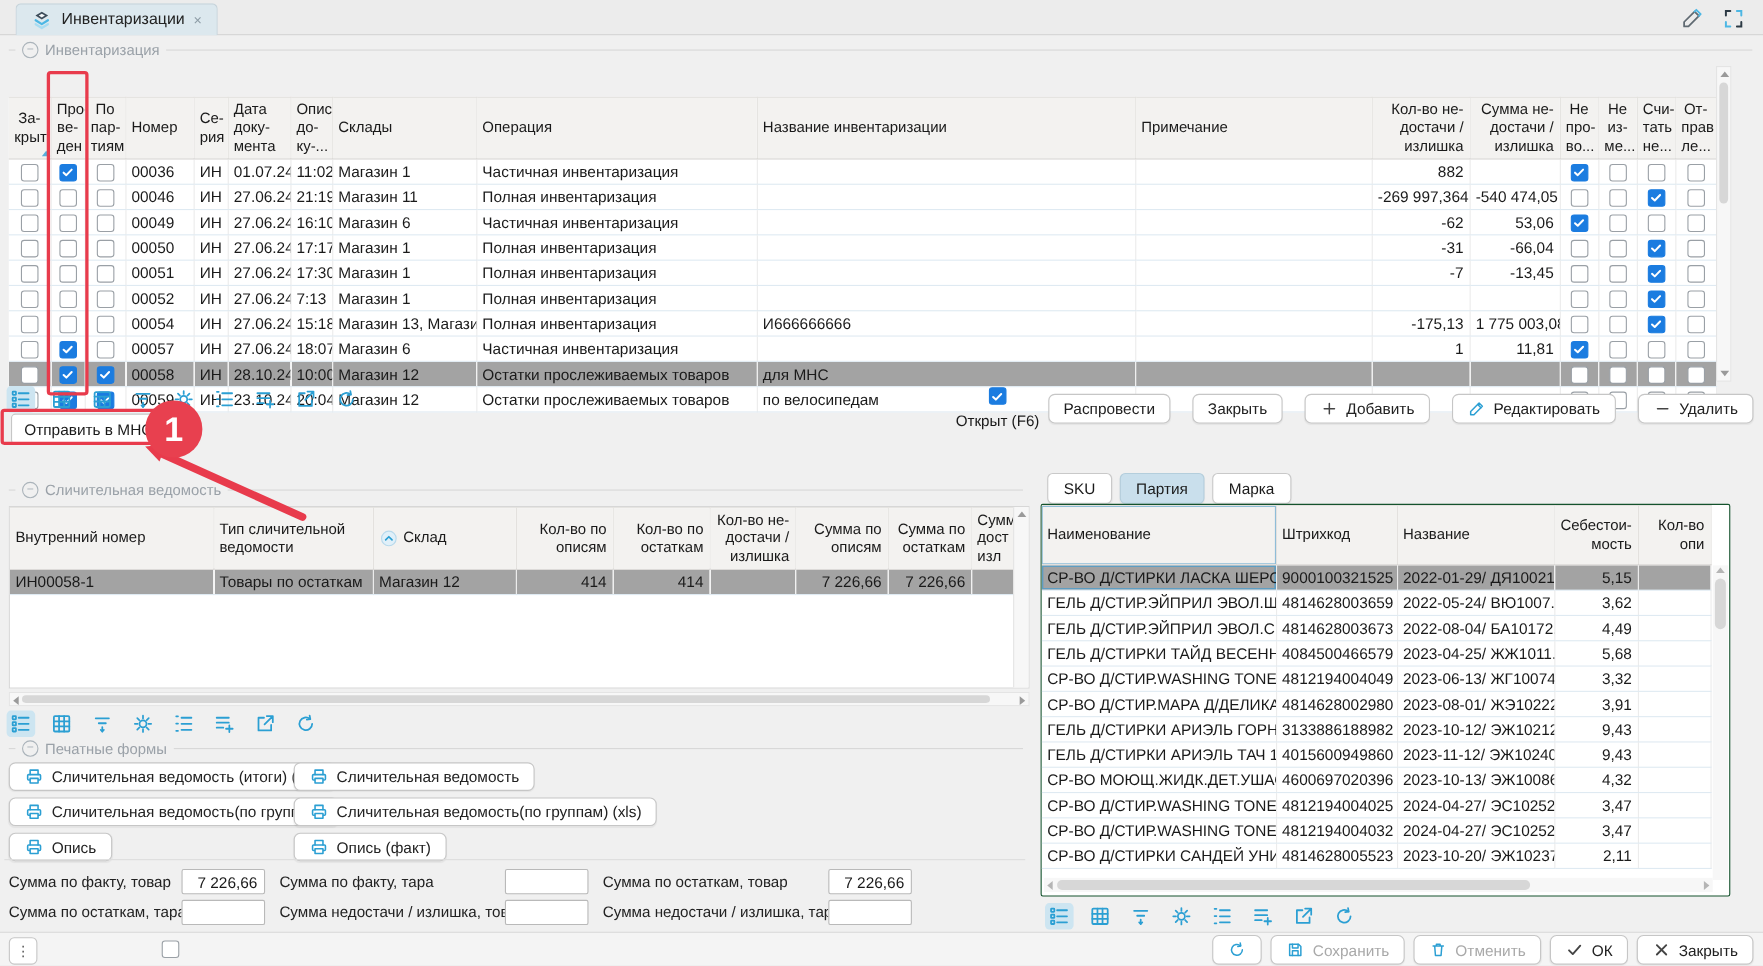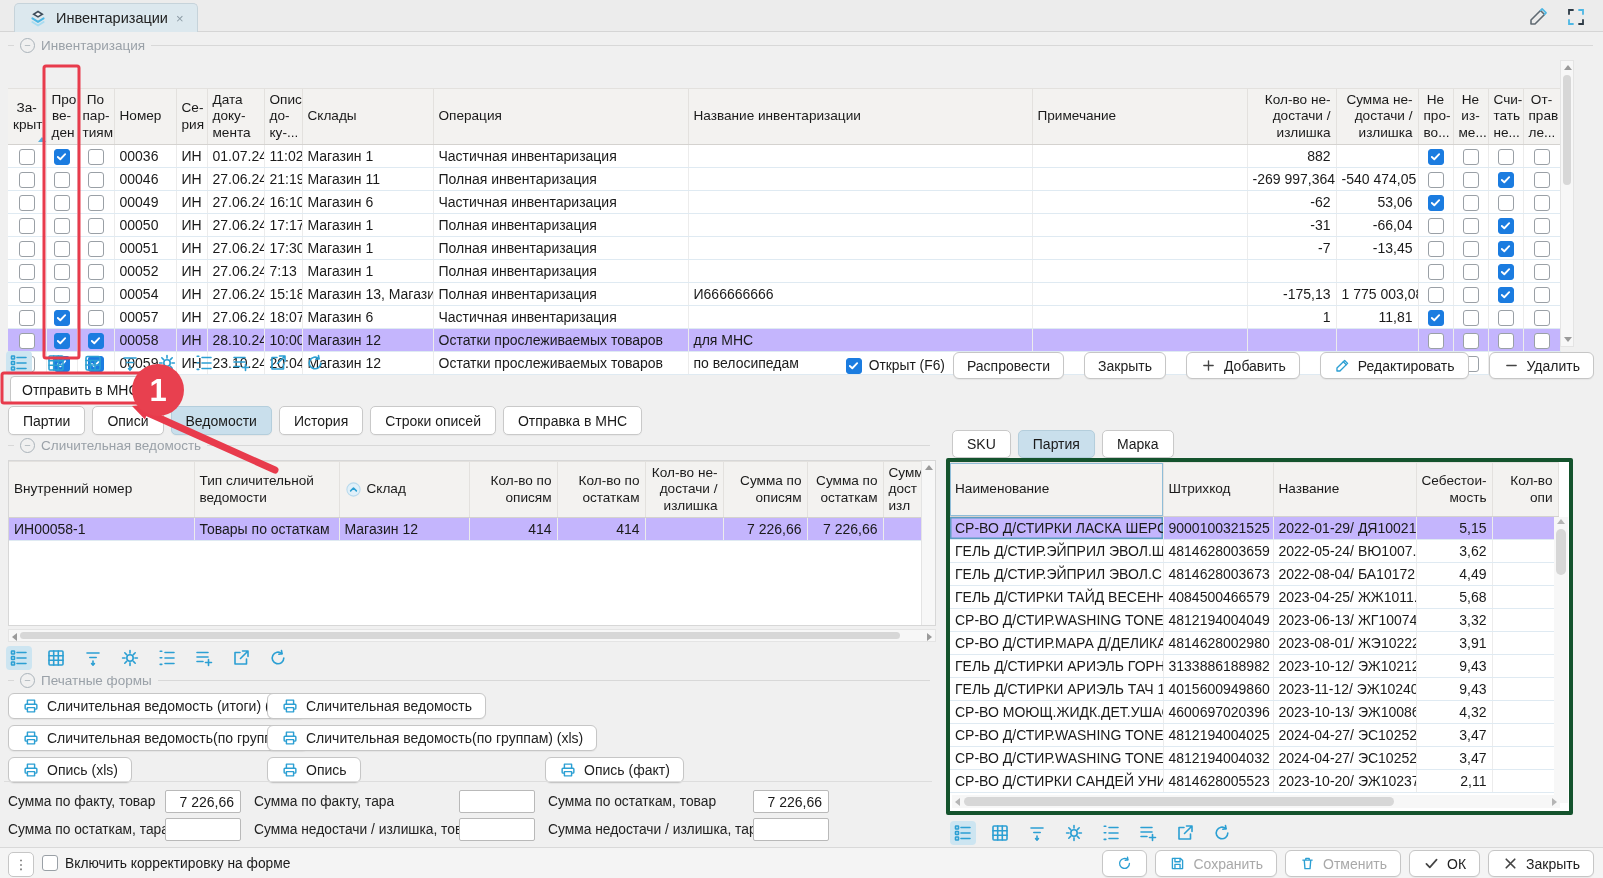--- a/index.html
+++ b/index.html
@@ -20,21 +20,21 @@
   .collapse{width:13px;height:13px;border:1px solid #aab3ba;border-radius:50%;display:inline-flex;align-items:center;
             justify-content:center;color:#aab3ba;font-size:11px;line-height:1;}
 
   
   table.grid{border-collapse:collapse;table-layout:fixed;background:#fff;font-size:14px;}
   .grid th{background:#f3f2f0;font-weight:normal;border-right:1px solid #e3e1de;border-bottom:1px solid #d4d2cf;
            border-top:1px solid #e3e1de;padding:2px 5px;white-space:pre-line;line-height:1.2;font-size:13.6px;
            vertical-align:middle;overflow:hidden;position:relative;}
   .grid td{border-right:1px solid #ececec;border-bottom:1px solid #dfeaf2;padding:0 5px;height:22px;
            white-space:nowrap;overflow:hidden;vertical-align:middle;}
-  .grid tr.sel td{background:#c4b5fd;}
+  .grid tr.sel td{background:#a3a3a3;}
   .l{text-align:left}.r{text-align:right}.c{text-align:center}
   .focuscell{box-shadow:inset 0 0 0 1.5px #5e9dc2;}
   .hfocus{box-shadow:inset 0 0 0 1px #8fbdd8;}
 
   .cb{width:16px;height:16px;border:1.5px solid #9aa0a6;border-radius:3px;background:#fff;display:inline-flex;
       align-items:center;justify-content:center;vertical-align:middle;box-sizing:border-box;}
   .cb.on{background:#1b7ce0;border-color:#1b7ce0;}
   .sorttri{position:absolute;left:30px;bottom:2px;width:0;height:0;border-left:4px solid transparent;
            border-right:4px solid transparent;border-bottom:5px solid #57b0dd;}
 
@@ -62,25 +62,25 @@
 
   
   .vsb{position:absolute;width:14px;background:#f7f7f7;border:1px solid #e4e4e4;box-sizing:border-box;}
   .hsb{position:absolute;height:13px;background:#f7f7f7;border:1px solid #e4e4e4;box-sizing:border-box;}
   .thumbv{position:absolute;left:2px;right:2px;background:#d7d7d7;border-radius:5px;}
   .thumbh{position:absolute;top:2px;bottom:2px;background:#d7d7d7;border-radius:5px;}
   .arr{position:absolute;width:0;height:0;}
 
   
   .tablewrap{position:absolute;background:#fff;border:1px solid #d7d7d7;box-sizing:border-box;}
-  .skuwrap{position:absolute;background:#fff;border:4px solid #14532d;border-radius:2px;box-sizing:border-box;overflow:hidden;}
+  .skuwrap{position:absolute;background:#fff;border:1px solid #14532d;border-radius:2px;box-sizing:border-box;overflow:hidden;}
   .bottombar{position:absolute;left:0;right:0;top:847px;height:31px;background:#f4f4f4;border-top:1px solid #d9d9d9;}
   .menu-btn{position:absolute;left:8px;top:4px;width:24px;height:23px;background:#fff;border:1px solid #c6c6c6;
             border-radius:5px;display:flex;align-items:center;justify-content:center;color:#555;font-size:13px;}
-  .chkline{display:flex;align-items:center;gap:7px;font-size:13.8px;}
+  .chkline{display:flex;align-items:center;gap:7px;font-size:13.8px;flex-direction:column;}
 
   
   #overlay{position:absolute;left:0;top:0;pointer-events:none;z-index:60;}
   .sendbtn{position:absolute;left:10px;top:376px;height:26px;display:inline-flex;align-items:center;background:#fff;
            border:1px solid #c6c6c6;border-radius:4px;padding:0 11px;font-size:14px;z-index:10;}
 </style>
 </head>
 <body>
 
 <div id="app">
@@ -539,28 +539,20 @@
           </span>
           <span>Удалить</span>
         </span>
       </span>
   </div>
 
   <div class="sendbtn">
     <span>Отправить в МНС</span>
   </div>
 
-  <div style="position:absolute;left:8px;top:406px;display:flex;gap:7px" id="dtabs">
-      <span class="dtab">Партии</span>
-      <span class="dtab">Описи</span>
-      <span class="dtab act">Ведомости</span>
-      <span class="dtab">История</span>
-      <span class="dtab">Строки описей</span>
-      <span class="dtab">Отправка в МНС</span>
-    </div>
 
   <div class="seclabel" style="left:8px;width:922px;top:438px">
     <span class="pre"></span>
     <span class="collapse">−</span>
     <span>Сличительная ведомость</span>
     <span class="line"></span>
   </div>
 
   <div class="tablewrap" style="left:8px;top:460px;width:928px;height:166px">
     <div id="vedtable">
@@ -732,30 +724,20 @@
       </div>
       <div style="position: absolute; left: 8px; top: 757px; display: grid; grid-template-columns: 259px 278px auto;">
         <div><span class="btn" style="height: 26px;">
             <span class="bicon">
               <svg width="18" height="18" viewBox="0 0 20 20" fill="none" stroke="currentColor" stroke-width="1.6" stroke-linecap="round" stroke-linejoin="round">
                 <path d="M6 8V3.5h8V8"></path>
                 <rect x="3.5" y="8" width="13" height="5.5" rx="1"></rect>
                 <path d="M6 11.8h8v4.7H6z" fill="#fff"></path>
               </svg>
             </span>
-            <span>Опись (xls)</span>
-          </span></div>
-        <div><span class="btn" style="height: 26px;">
-            <span class="bicon">
-              <svg width="18" height="18" viewBox="0 0 20 20" fill="none" stroke="currentColor" stroke-width="1.6" stroke-linecap="round" stroke-linejoin="round">
-                <path d="M6 8V3.5h8V8"></path>
-                <rect x="3.5" y="8" width="13" height="5.5" rx="1"></rect>
-                <path d="M6 11.8h8v4.7H6z" fill="#fff"></path>
-              </svg>
-            </span>
             <span>Опись</span>
           </span></div>
         <div><span class="btn" style="height: 26px;">
             <span class="bicon">
               <svg width="18" height="18" viewBox="0 0 20 20" fill="none" stroke="currentColor" stroke-width="1.6" stroke-linecap="round" stroke-linejoin="round">
                 <path d="M6 8V3.5h8V8"></path>
                 <rect x="3.5" y="8" width="13" height="5.5" rx="1"></rect>
                 <path d="M6 11.8h8v4.7H6z" fill="#fff"></path>
               </svg>
             </span>

